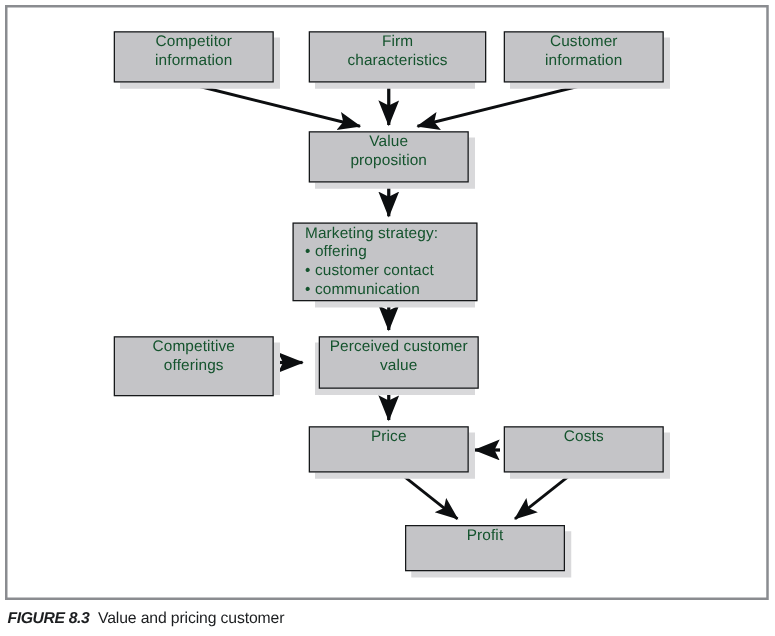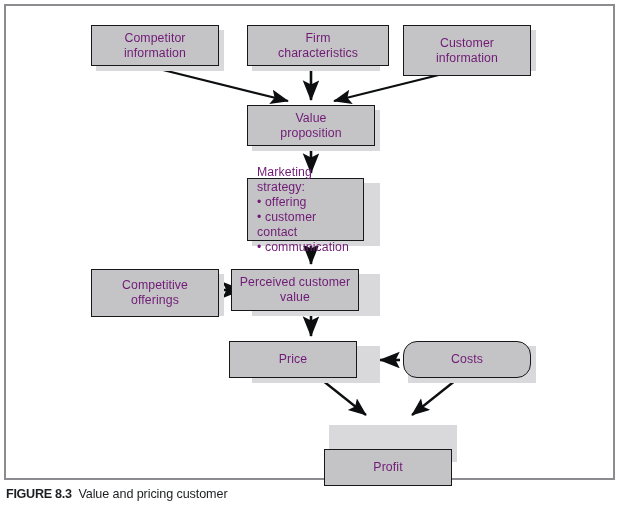--- a/index.html
+++ b/index.html
@@ -43,24 +43,23 @@
     width: 620px;
     height: 481px;
     overflow: visible;
   }
   .node {
     position: absolute;
     box-sizing: border-box;
     background: #c4c4c7;
     border: 1.6px solid #16181a;
     display: flex;
-    align-items: center;
     justify-content: center;
     text-align: center;
-    color: #701a75;
+    color: #14532d;
     font-size: 12.3px;
     line-height: 15px;
     letter-spacing: 0.1px;
     z-index: 3;
   }
   .node .node-label {
     display: block;
     white-space: pre-line;
     padding: 0 4px;
   }
@@ -82,20 +81,21 @@
     top: 487px;
     width: 600px;
     font-size: 12.6px;
     color: #1c1e20;
     letter-spacing: -0.1px;
     white-space: nowrap;
   }
   .caption .caption-prefix {
     font-weight: bold;
     letter-spacing: -0.3px;
+    font-style: italic;
   }
   .caption .caption-text {
     letter-spacing: -0.1px;
   }
 </style>
 </head>
 <body>
 
 <div id="figure-root">
 
@@ -145,56 +145,56 @@
     <div class="node" style="left:91px; top:25px; width:128px; height:41px;">
       <span class="node-label">Competitor
 information</span>
     </div>
 
     <div class="node" style="left:247px; top:25px; width:142px; height:41px;">
       <span class="node-label">Firm
 characteristics</span>
     </div>
 
-    <div class="node" style="left:403px; top:25px; width:128px; height:51px;">
+    <div class="node" style="left:403px; top:25px; width:128px; height:41px;">
       <span class="node-label">Customer
 information</span>
     </div>
 
     <div class="node" style="left:247px; top:105px; width:128px; height:41px;">
       <span class="node-label">Value
 proposition</span>
     </div>
 
-    <div class="node align-left" style="left:247px; top:178px; width:117px; height:63px;">
+    <div class="node align-left" style="left:234px; top:178px; width:148px; height:63px;">
       <span class="node-label">Marketing strategy:
 • offering
 • customer contact
 • communication</span>
     </div>
 
     <div class="node" style="left:91px; top:269px; width:128px; height:48px;">
       <span class="node-label">Competitive
 offerings</span>
     </div>
 
-    <div class="node" style="left:231px; top:269px; width:128px; height:42px;">
+    <div class="node" style="left:255px; top:269px; width:128px; height:42px;">
       <span class="node-label">Perceived customer
 value</span>
     </div>
 
-    <div class="node" style="left:229px; top:341px; width:128px; height:37px;">
+    <div class="node" style="left:247px; top:341px; width:128px; height:37px;">
       <span class="node-label">Price</span>
     </div>
 
-    <div class="node" style="left:403px; top:341px; width:128px; height:37px;border-radius:14px;">
+    <div class="node" style="left:403px; top:341px; width:128px; height:37px;">
       <span class="node-label">Costs</span>
     </div>
 
-    <div class="node" style="left:324px; top:420px; width:128px; height:37px;margin-top:29px;">
+    <div class="node" style="left:324px; top:420px; width:128px; height:37px;">
       <span class="node-label">Profit</span>
     </div>
 
   </div>
 
   <div class="caption">
     <span class="caption-prefix">FIGURE 8.3</span><span>&nbsp;&nbsp;</span><span class="caption-text">Value and pricing customer</span>
   </div>
 
 </div>

